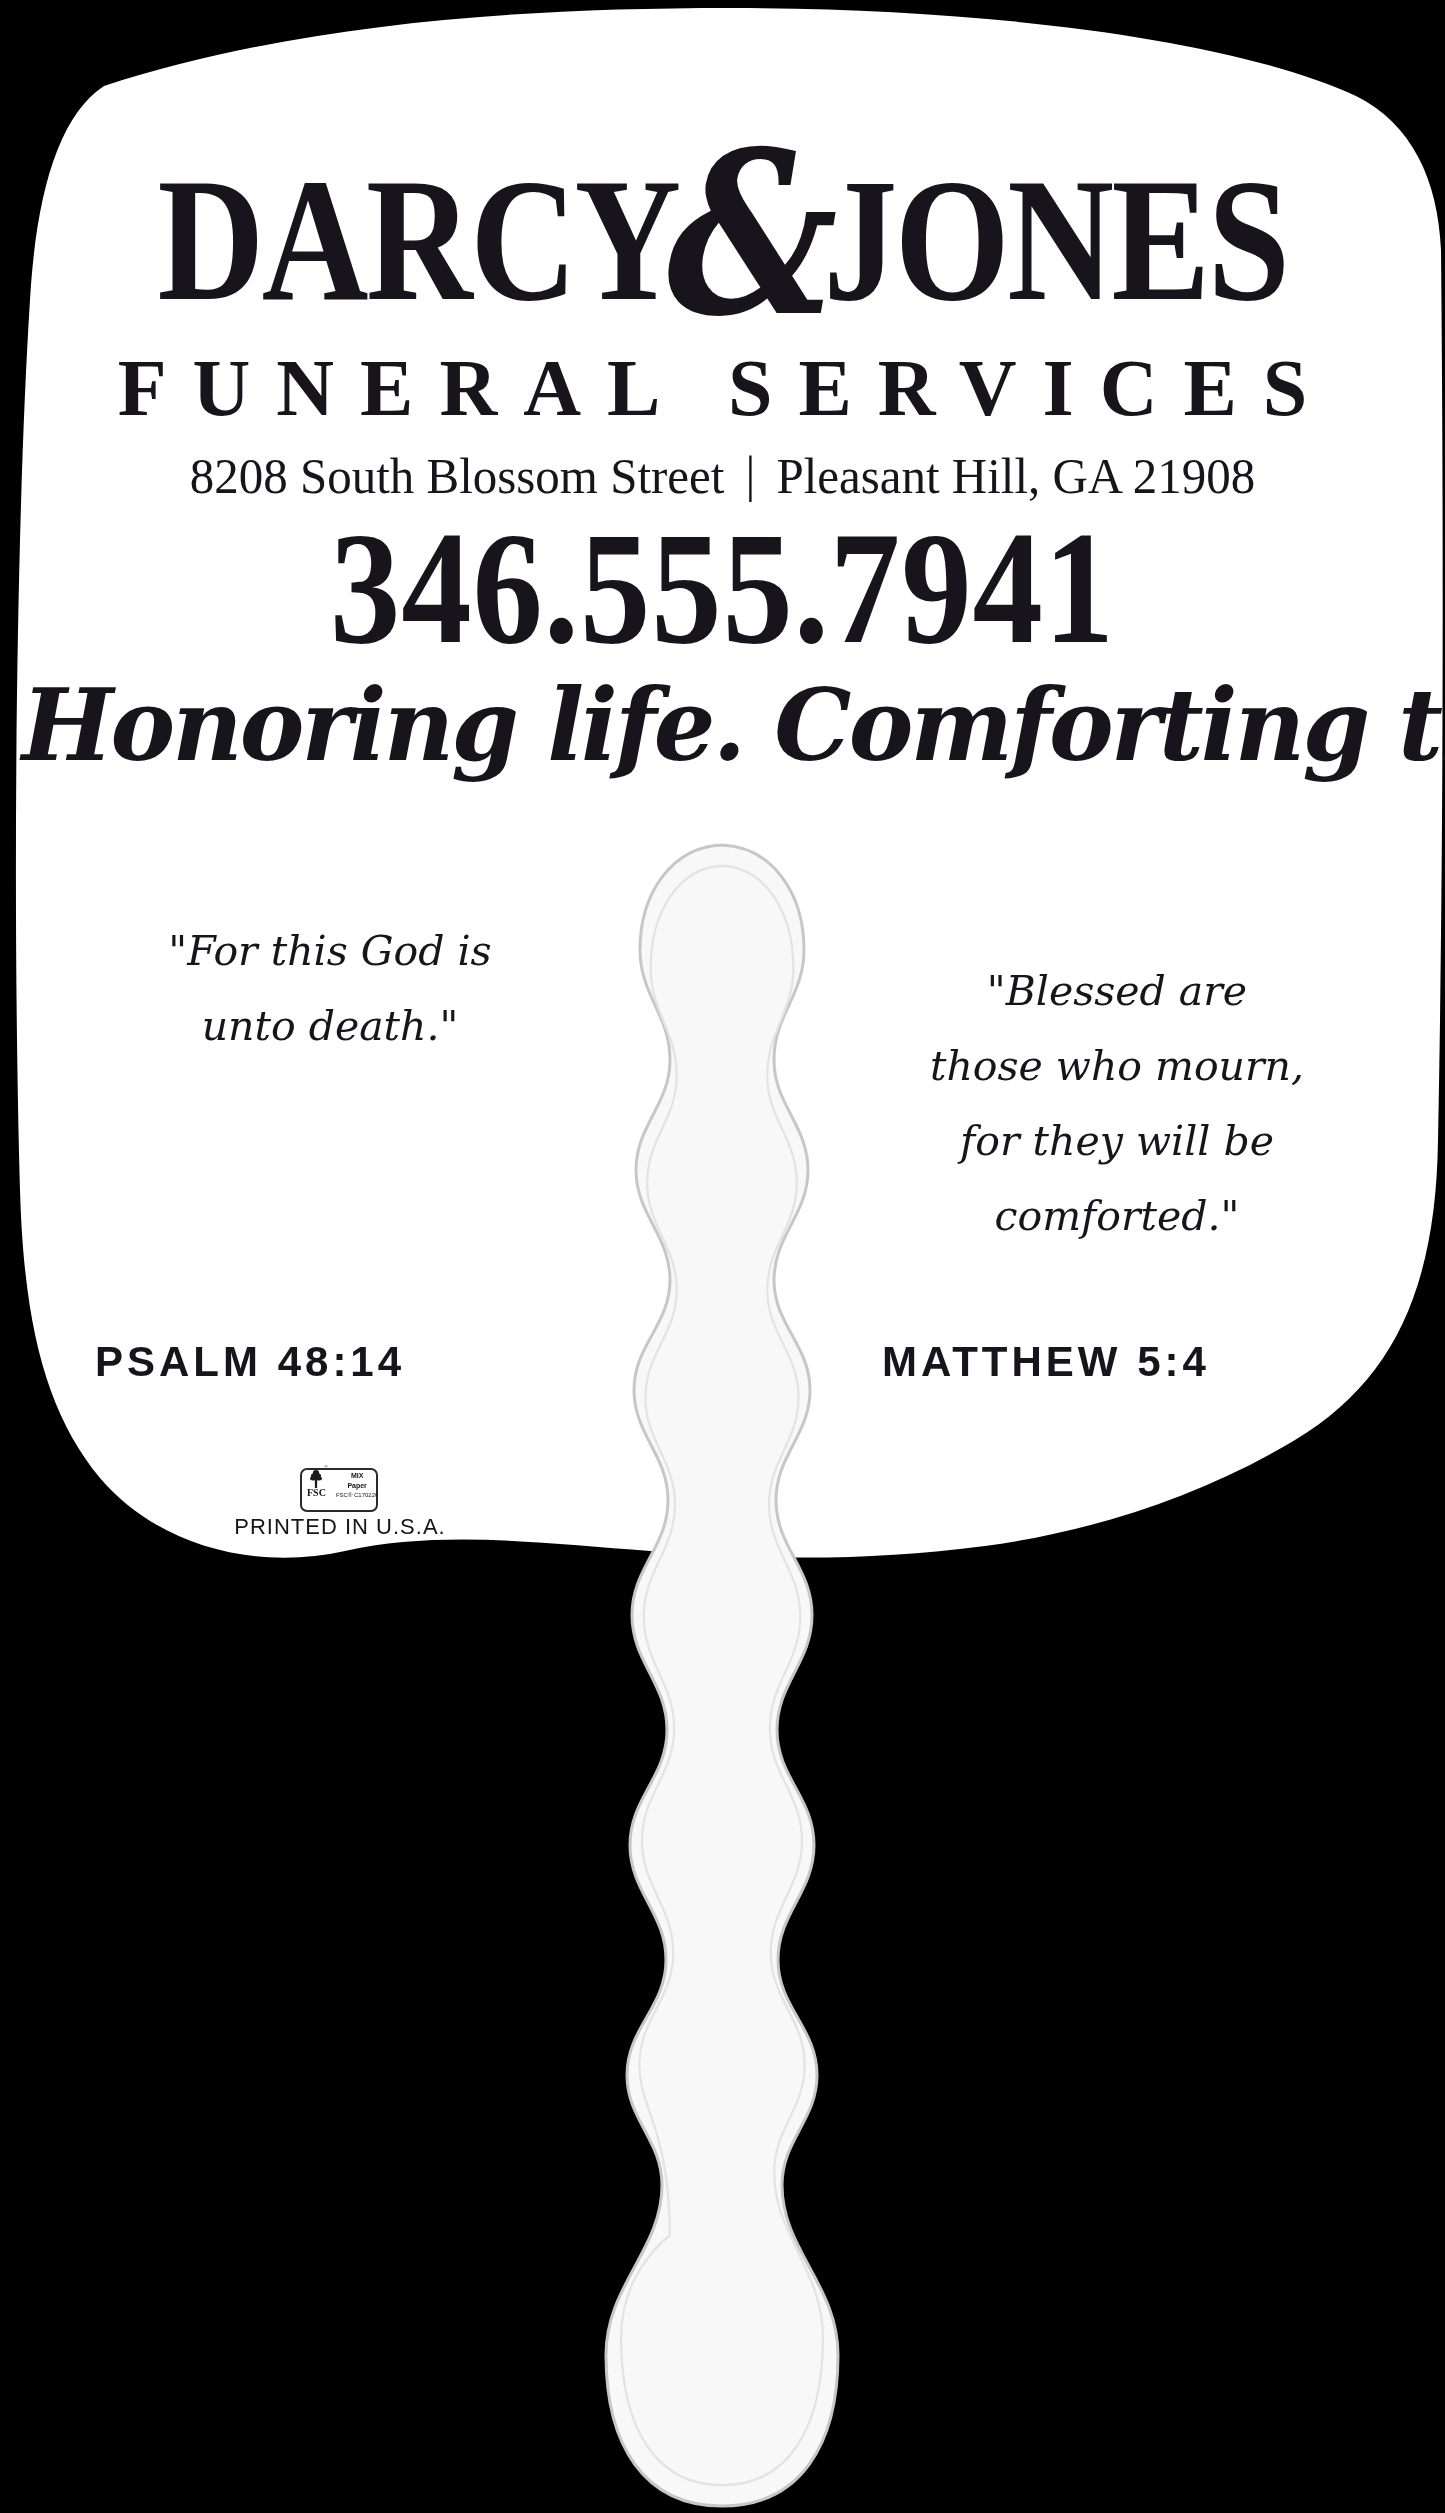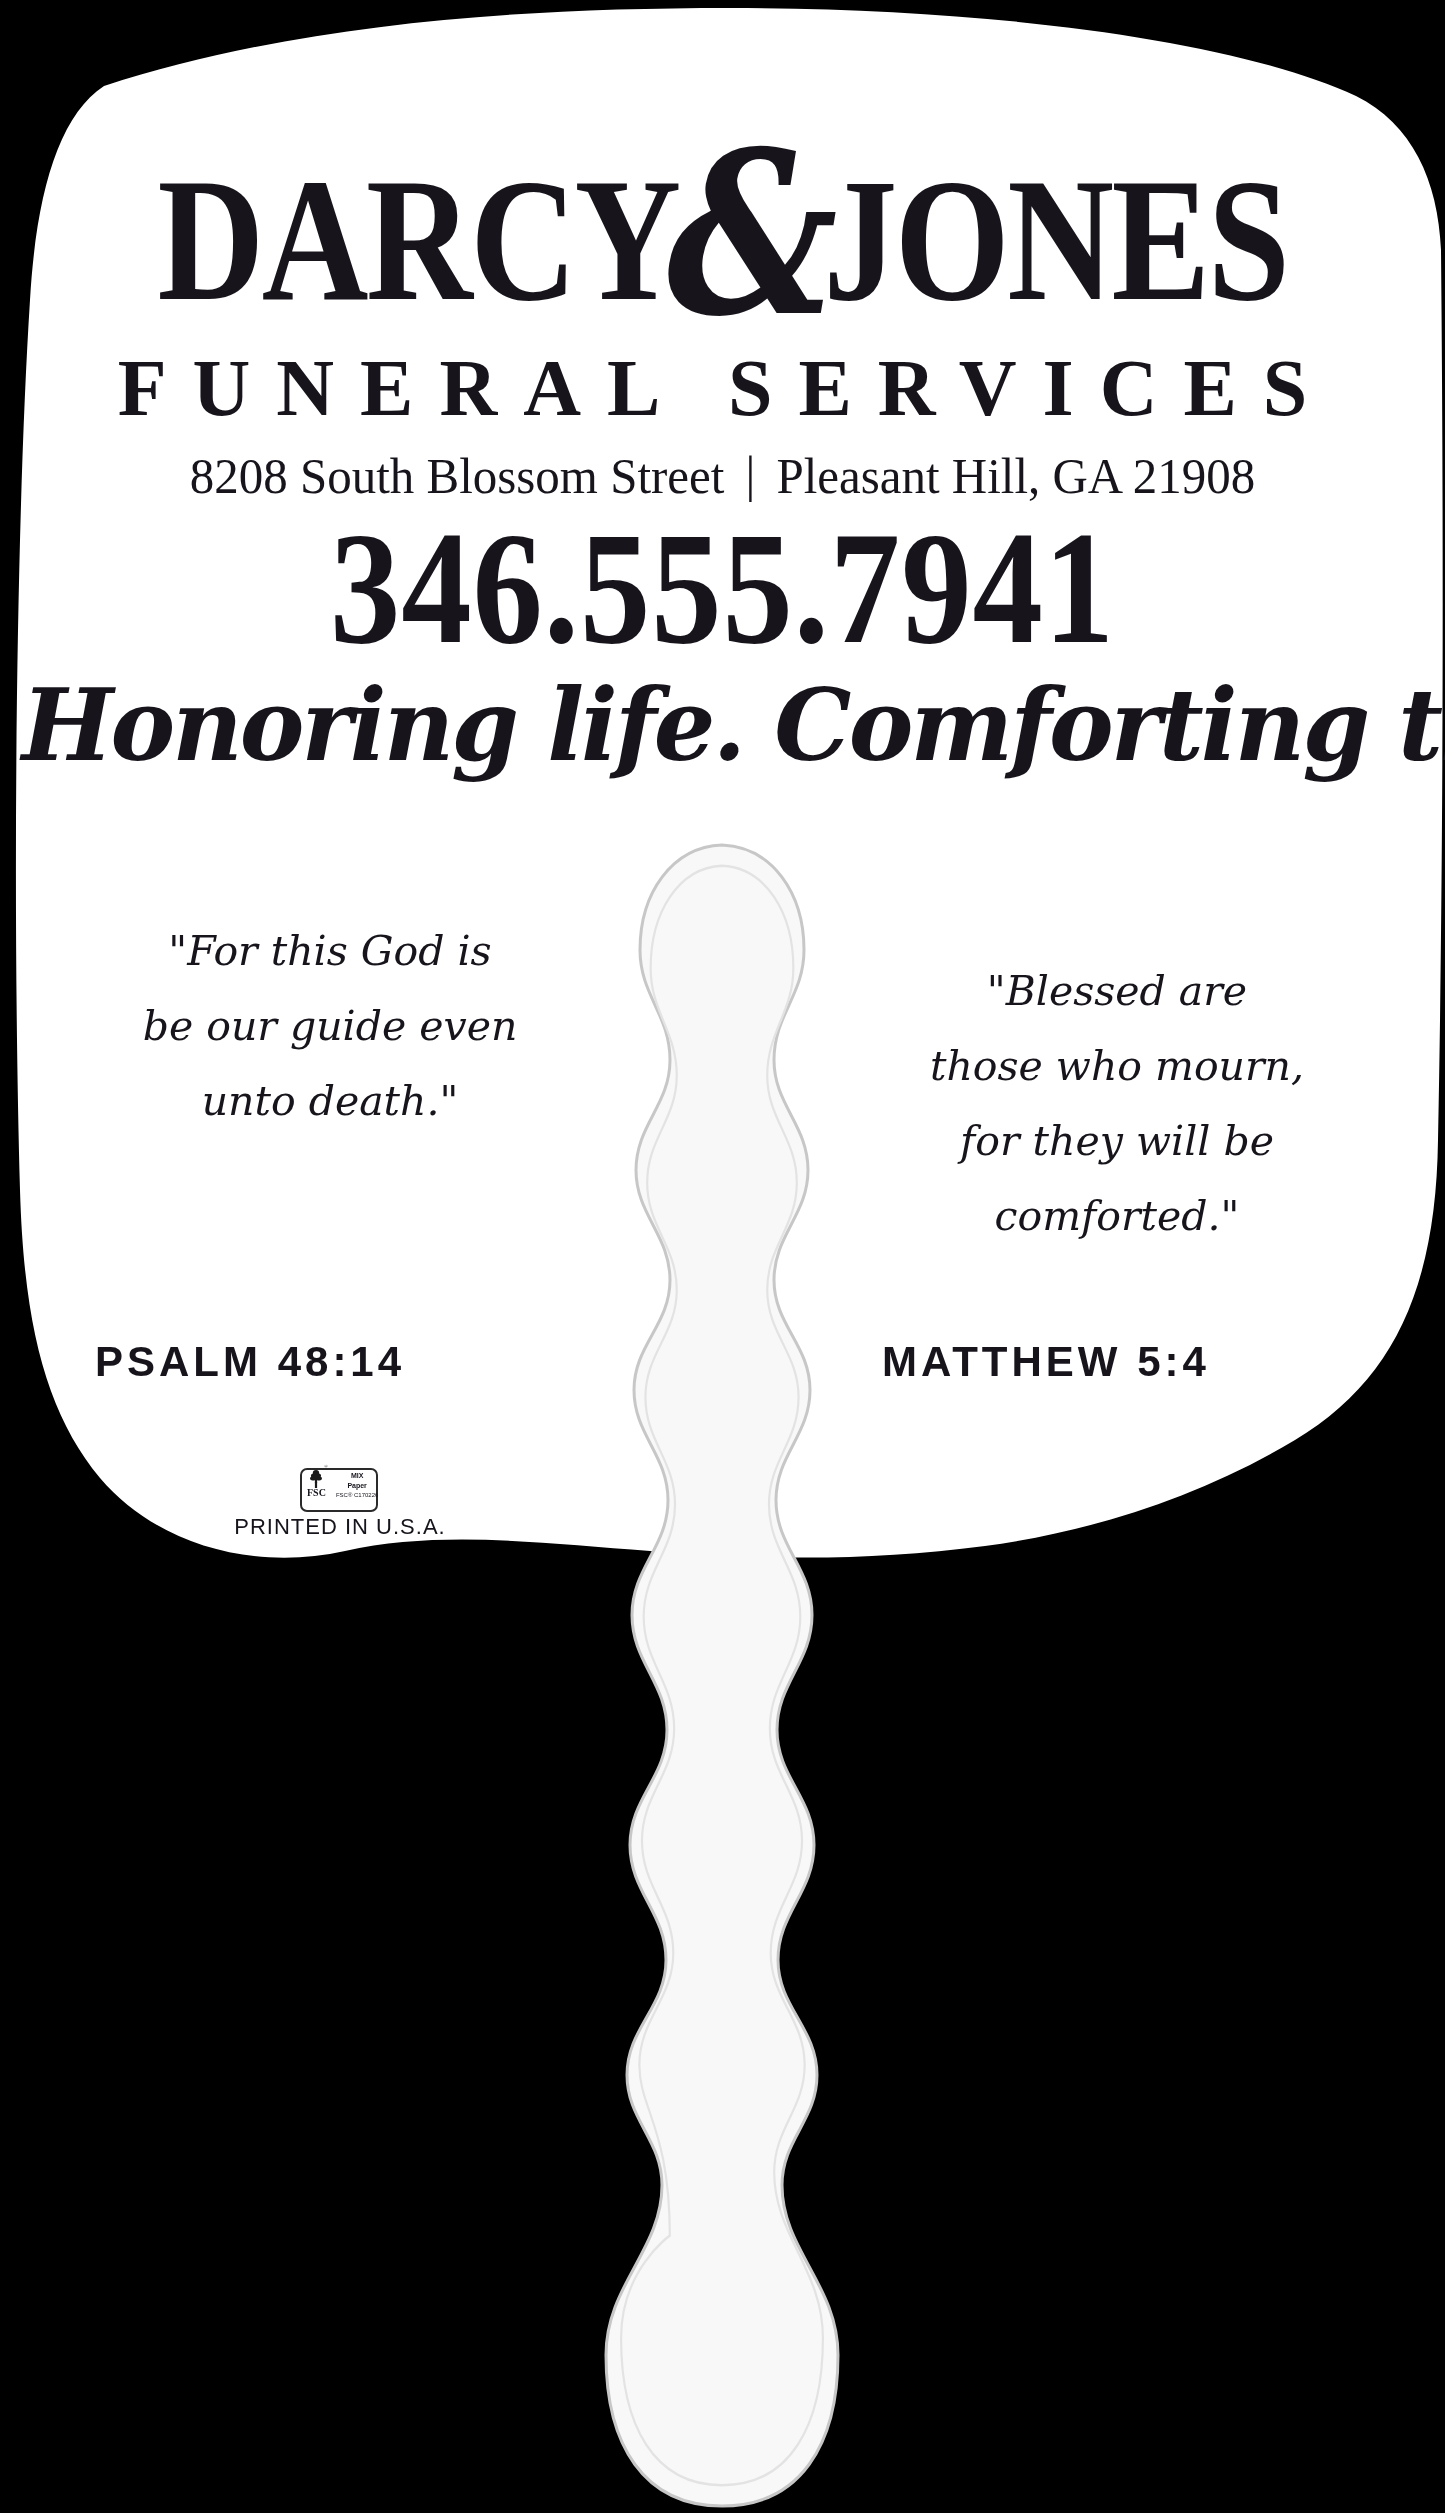--- a/index.html
+++ b/index.html
@@ -151,21 +151,20 @@
       <span class="address-sep">|</span>
       <span>Pleasant Hill, GA 21908</span>
     </div>
 
     <div class="phone">346.555.7941</div>
 
     <div class="tagline">Honoring life. Comforting the living.</div>
 
     <div class="verse verse-left">
       <span class="vline">"For this God is</span>
-      <span class="vline">be our guide even</span>
       <span class="vline">unto death."</span>
     </div>
     <div class="verse-ref ref-left">PSALM 48:14</div>
 
     <div class="verse verse-right">
       <span class="vline">"Blessed are</span>
       <span class="vline">those who mourn,</span>
       <span class="vline">for they will be</span>
       <span class="vline">comforted."</span>
     </div>

